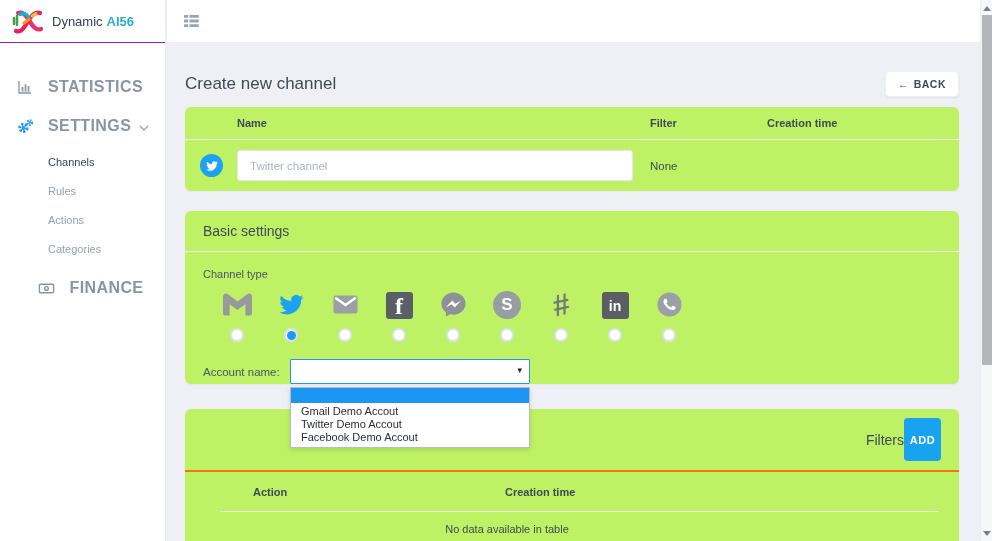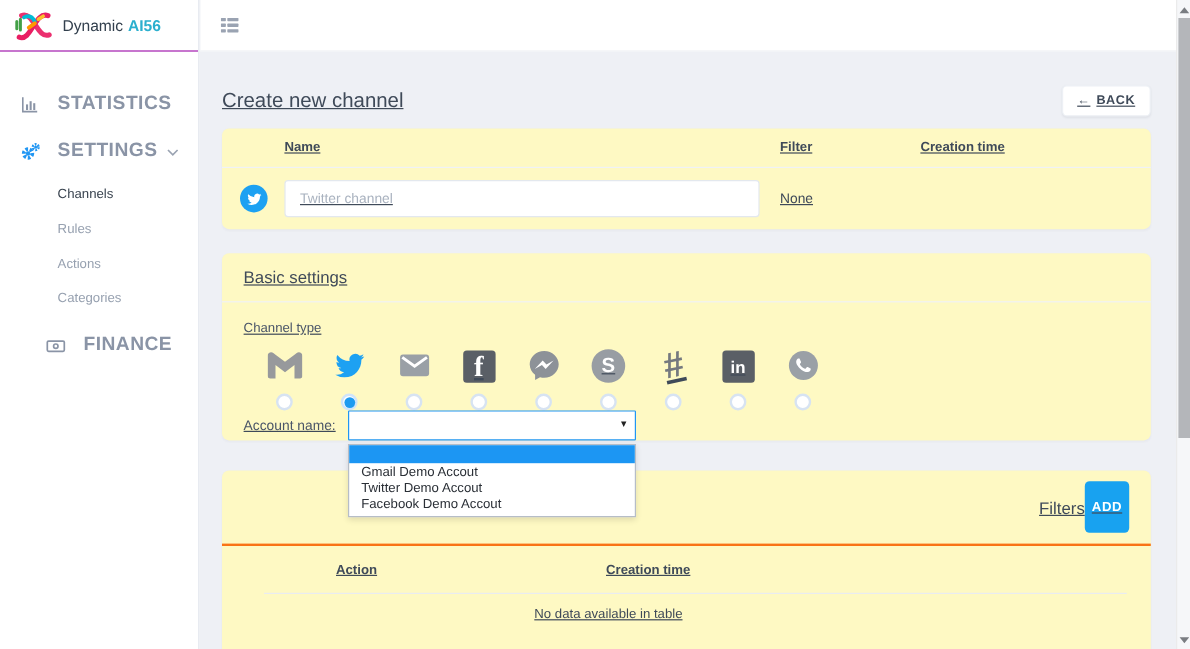--- a/index.html
+++ b/index.html
@@ -21,26 +21,26 @@
   .side-item .chev { margin-left:auto; margin-right:16px; }
   .submenu { margin-top:7px; }
   .sub-item { height:29px; display:flex; align-items:center; padding-left:48px; font-size:11px; color:#97a1b0; cursor:pointer; }
   .sub-item.active { color:#39434f; }
 
   
   .topbar { position:absolute; left:167px; top:0; right:12px; height:43px; background:#fff; border-bottom:1px solid #eef0f4; z-index:4; }
   .list-toggle { position:absolute; left:17px; top:14px; cursor:pointer; }
 
   
-  .main { position:absolute; left:167px; top:44px; right:12px; bottom:0; padding:0 21px 0 18px;text-decoration:underline; }
+  .main { position:absolute; left:167px; top:44px; right:12px; bottom:0; padding:0 21px 0 18px; }
   .page-head { display:flex; justify-content:space-between; align-items:center; margin:25px 0 0; height:30px; }
   .page-head h1 { font-size:17px; font-weight:normal; color:#3f4a59; }
   .back-btn { display:flex; align-items:center; gap:5px; background:#fff; border:1px solid #edf0f5; border-radius:4px; box-shadow:0 1px 2px rgba(40,50,70,.08); padding:6px 12px; font-family:inherit; font-size:10.5px; font-weight:bold; letter-spacing:.5px; color:#3f4a59; cursor:pointer; }
 
-  .card { background:#fef9c3; border-radius:6px; box-shadow:0 1px 2px rgba(40,50,70,.04); margin-top:8px; }
+  .card { background:#bef264; border-radius:6px; box-shadow:0 1px 2px rgba(40,50,70,.04); margin-top:8px; }
 
   
   .t-head { display:flex; border-bottom:1px solid #f0f2f6; padding:10px 0; }
   .th { font-size:11px; font-weight:bold; color:#3f4a59; }
   .c1 { width:465px; padding-left:52px; }
   .c2 { width:117px; }
   .c3 { flex:1; }
   .t-row { display:flex; align-items:center; padding:10px 0; }
   .t-row .cell { font-size:11.5px; color:#3f4a59; }
   .t-row .c1 { display:flex; align-items:center; padding-left:15px; }
@@ -58,37 +58,37 @@
   .t-icon svg { width:29px; height:29px; }
   .badge { width:27px; height:27px; border-radius:3px; background:#5a5f66; color:#fff; font-weight:bold; display:flex; align-items:flex-end; justify-content:center; }
   .badge.fb { font-size:24px; line-height:25px; font-family:"Liberation Serif", serif; }
   .badge.li { font-size:14px; line-height:24px; align-items:center; }
   .circle-badge { width:28px; height:28px; border-radius:50%; background:#989da3; color:#fff; font-weight:bold; font-size:17px; display:flex; align-items:center; justify-content:center; }
   .hash { font-size:30px; font-weight:bold; color:#75797f; transform:rotate(-12deg); line-height:29px; }
   .radio { width:14px; height:14px; border-radius:50%; border:2px solid #d7e3f2; background:#fff; margin-top:9px; position:relative; cursor:pointer; }
   .radio.selected { border-color:#cfe4fa; }
   .radio.selected::after { content:""; position:absolute; left:50%; top:50%; width:9px; height:9px; margin:-4.5px 0 0 -4.5px; border-radius:50%; background:#1e9bf0; }
 
-  .account-row { display:flex; align-items:center; margin:0 18px 18px; }
+  .account-row { display:flex; align-items:center; margin:17px 18px 18px; }
   .account-row label { font-size:11.5px; color:#4a5568; width:87px; }
   .select-wrap { position:relative; }
   .select { width:240px; height:25px; border:1px solid #2196f3; border-radius:1px; background:#fff; position:relative; cursor:pointer; }
   .sel-arrow { position:absolute; right:7px; top:5px; font-size:9px; color:#222; }
   .dropdown { position:absolute; left:0; top:28px; width:240px; background:#fff; border:1px solid #b6bdc7; box-shadow:0 2px 5px rgba(0,0,0,.12); z-index:30; padding-bottom:3px; }
   .opt { height:13px; line-height:13px; font-size:11px; color:#2a2f36; padding-left:10px; cursor:pointer; }
   .opt-highlight { background:#1c96f3; height:15px; margin-bottom:2px; padding-left:0; }
 
   
   .card-filters { margin-top:25px; height:160px; }
   .f-title-row { display:flex; justify-content:flex-end; align-items:center; padding:9px 18px; border-bottom:2px solid #f97316; }
   .f-title { font-size:14px; color:#3f4a59; }
   .add-btn { width:37px; height:43px; background:#18a2f0; color:#fff; border:none; border-radius:4px; font-family:inherit; font-size:11px; font-weight:bold; letter-spacing:.5px; cursor:pointer; }
   .f-head { display:flex; padding:14px 0 0; }
   .fh { font-size:11px; font-weight:bold; color:#3f4a59; }
-  .fh1 { padding-left:95px; width:320px; }
+  .fh1 { padding-left:68px; width:320px; }
   .f-divider { height:1px; background:#e9ecf1; margin:13px 20px 0 35px; }
   .f-empty { font-size:11px; color:#3f4a59; text-align:center; padding:11px 130px 0 0; }
 
   
   .scrollbar { position:absolute; right:0; top:0; width:12px; height:541px; background:#f6f7f9; border-left:1px solid #ebebeb; z-index:10; }
   .sb-thumb { position:absolute; left:1px; top:15px; width:10px; height:350px; background:#b4b6ba; cursor:pointer; }
   .sb-up, .sb-down { position:absolute; left:2px; width:0; height:0; border-left:4px solid transparent; border-right:4px solid transparent; cursor:pointer; }
   .sb-up { top:6px; border-bottom:5px solid #7a7d82; }
   .sb-down { bottom:5px; border-top:5px solid #7a7d82; }
 </style>

